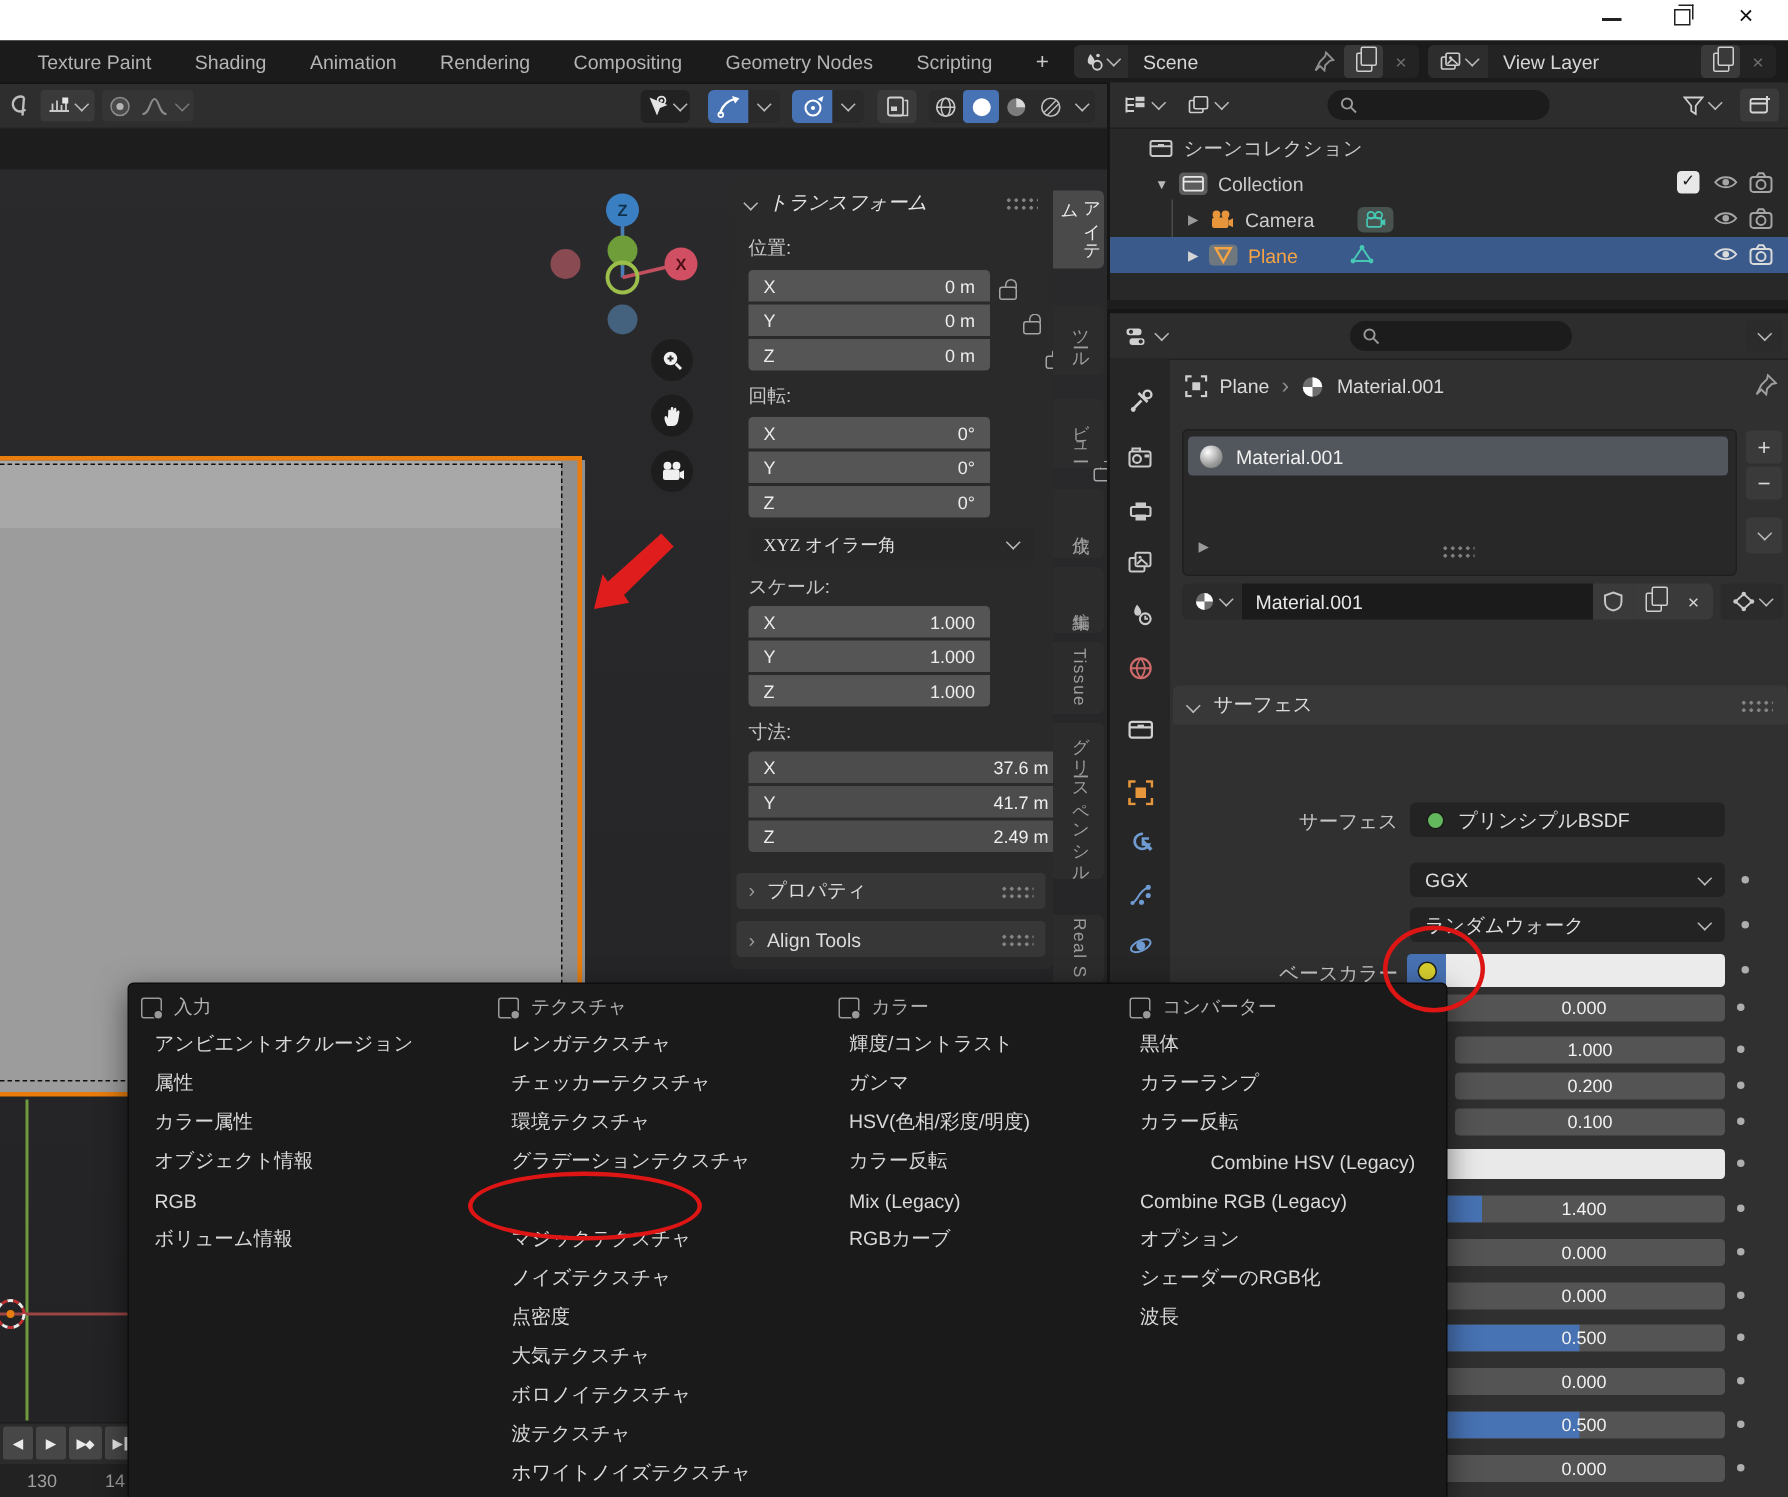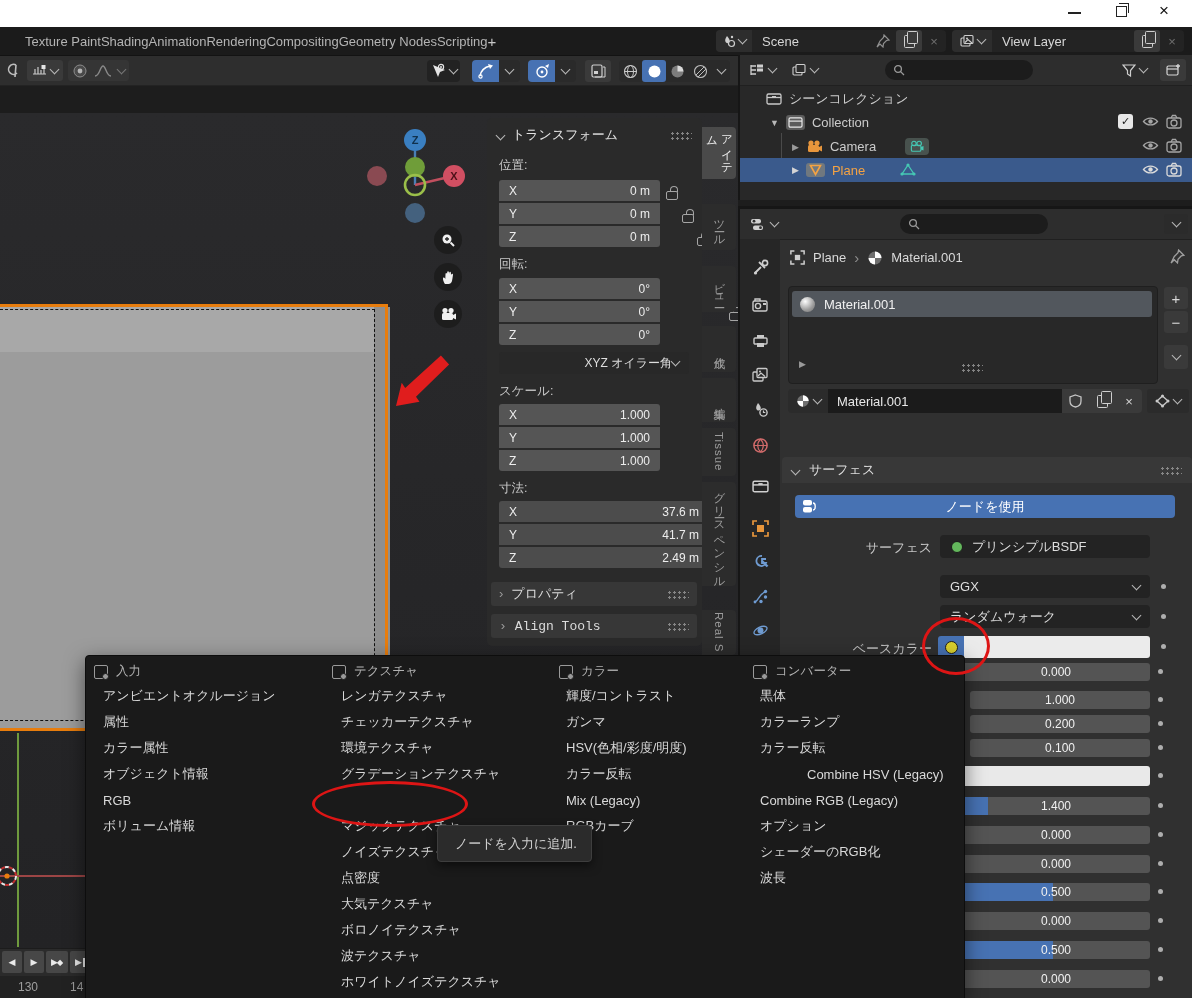--- a/index.html
+++ b/index.html
@@ -45,21 +45,21 @@
 
   <div class="abs" style="left:0;top:0;width:1192px;height:27px;background:#ffffff;">
     <div class="abs" style="left:1068px;top:12px;width:13px;height:2px;background:#222;"></div>
     <div class="abs" style="left:1116px;top:6px;width:9px;height:9px;border:1.5px solid #222;">
       <div class="abs" style="left:2px;top:-4px;width:9px;height:9px;border:1.5px solid #222;border-left:none;border-bottom:none;"></div>
     </div>
     <div class="abs" style="left:1159px;top:1px;font-size:17px;color:#111;">×</div>
   </div>
 
   <div class="abs row" style="left:0;top:27px;width:1192px;height:28px;background:#1b1b1b;border-bottom:1px solid #131313;">
-    <div class="row" style="padding-left:25px;color:#b4b4b4;font-size:13px;white-space:nowrap;">
+    <div class="row" style="padding-left:25px;gap:29px;color:#b4b4b4;font-size:13px;white-space:nowrap;">
       <span>Texture Paint</span>
       <span>Shading</span>
       <span>Animation</span>
       <span>Rendering</span>
       <span>Compositing</span>
       <span>Geometry Nodes</span>
       <span>Scripting</span>
       <span style="font-size:15px;color:#c8c8c8;">+</span>
     </div>
 
@@ -249,21 +249,21 @@
         </svg>
     </div>
 
     <svg class="abs" style="left:390px;top:239px;" width="64" height="62" viewBox="0 0 64 62">
       <polygon points="6,54 11.7,30.8 15.2,35.9 50.9,3.6 59.1,12.4 26,44.7 29.5,49.8" fill="#e01d1d"></polygon>
     </svg>
   </div>
 
   <div class="abs" style="left:487px;top:118px;width:215px;height:528px;background:rgba(43,43,43,.96);border-radius:5px;">
     <div class="abs row" style="left:10px;top:8px;width:195px;justify-content:space-between;">
-      <span style="color:#e4e4e4;"><span class="chev" style="margin-right:8px;"></span><span>トランスフォーム</span></span>
+      <span style="color:#e4e4e4;font-style:italic;"><span class="chev" style="margin-right:8px;"></span><span>トランスフォーム</span></span>
       <span class="grip"></span>
     </div>
     <div class="abs" style="left:12px;top:39px;color:#c9c9c9;font-size:12.5px;">位置:</div>
     <div class="tfld" style="left:12px;top:62px;width:141px;border-radius:3px 3px 0 0;">
         <span>X</span>
         <span>0 m</span>
       </div>
     <div class="tfld" style="left:12px;top:85px;width:141px;">
         <span>Y</span>
         <span>0 m</span>
@@ -285,21 +285,21 @@
         <span>Y</span>
         <span>0°</span>
       </div>
     <div class="tfld" style="left:12px;top:206px;width:141px;border-radius:0 0 3px 3px;">
         <span>Z</span>
         <span>0°</span>
       </div>
     <span class="lock abs" style="left:179px;top:168px;"></span>
     <span class="lock abs" style="left:179px;top:191px;"></span>
     <span class="lock abs" style="left:179px;top:214px;"></span>
-    <div class="abs row" style="left:12px;top:234px;width:190px;height:22px;background:#282828;border-radius:3px;padding:0 10px;justify-content:flex-end;box-sizing:border-box;">
+    <div class="abs row" style="left:12px;top:234px;width:190px;height:22px;background:#282828;border-radius:3px;padding:0 10px;justify-content:space-between;box-sizing:border-box;font-family:Liberation Serif, serif;">
       <span style="color:#dedede;font-size:12px;">XYZ オイラー角</span>
         <span class="chev"></span>
     </div>
 
     <div class="abs" style="left:12px;top:265px;color:#c9c9c9;font-size:12.5px;">スケール:</div>
     <div class="tfld" style="left:12px;top:286px;width:141px;border-radius:3px 3px 0 0;">
         <span>X</span>
         <span>1.000</span>
       </div>
     <div class="tfld" style="left:12px;top:309px;width:141px;">
@@ -326,21 +326,21 @@
     <div class="tfld" style="left:12px;top:429px;width:190px;background:#4c4c4c;border-radius:0 0 3px 3px;">
         <span>Z</span>
         <span>2.49 m</span>
       </div>
 
     <div class="abs row" style="left:4px;top:464px;width:206px;height:24px;background:#373737;border-radius:3px;padding:0 8px;justify-content:space-between;box-sizing:border-box;">
       <span style="color:#dcdcdc;"><span style="color:#9a9a9a;margin-right:8px;">›</span><span>プロパティ</span></span>
         <span class="grip"></span>
     </div>
     <div class="abs row" style="left:4px;top:496px;width:206px;height:24px;background:#373737;border-radius:3px;padding:0 8px;justify-content:space-between;box-sizing:border-box;">
-      <span style="color:#dcdcdc;font-family:Liberation Mono, monospace;"><span style="color:#9a9a9a;margin-right:8px;">›</span><span>Align Tools</span></span>
+      <span style="color:#dcdcdc;"><span style="color:#9a9a9a;margin-right:8px;">›</span><span>Align Tools</span></span>
         <span class="grip"></span>
     </div>
   </div>
 
   <div class="vtab active" style="top:127px;height:52px;">アイテム</div>
   <div class="vtab" style="top:204px;height:46px;">ツール</div>
   <div class="vtab" style="top:266px;height:46px;">ビュー</div>
   <div class="vtab" style="top:326px;height:46px;">作成</div>
   <div class="vtab" style="top:378px;height:44px;">編集</div>
   <div class="vtab" style="top:428px;height:48px;">Tissue</div>
@@ -629,28 +629,20 @@
           <circle cx="7.5" cy="12" r="1.5" fill="#c9c9c9"></circle>
         </svg>
       <span class="chev"></span>
     </div>
 
 
     <div class="abs row" style="left:42px;top:248px;width:410px;height:26px;background:#383838;border-radius:4px 4px 0 0;padding:0 10px;justify-content:space-between;box-sizing:border-box;">
       <span style="color:#dedede;"><span class="chev" style="margin-right:10px;"></span><span>サーフェス</span></span>
         <span class="grip"></span>
     </div>
-    <div class="abs row" style="left:55px;top:286px;width:380px;height:23px;background:#4772b3;border-radius:4px;justify-content:center;">
-      <svg class="abs" style="left:7px;top:4px;" width="16" height="15" viewBox="0 0 16 15">
-          <rect x="1" y="1" width="9" height="5.5" rx="2" fill="#fff"></rect>
-          <rect x="1" y="8" width="9" height="5.5" rx="2" fill="#fff"></rect>
-          <path d="M11 4 C14 4 14 11 11 11" fill="none" stroke="#fff" stroke-width="1.3"></path>
-        </svg>
-      <span style="color:#fff;">ノードを使用</span>
-    </div>
     <div class="abs" style="left:42px;top:330px;width:150px;text-align:right;color:#c6c6c6;">サーフェス</div>
     <div class="abs row" style="left:200px;top:326px;width:210px;height:23px;background:#232323;border-radius:4px;gap:9px;padding-left:11px;box-sizing:border-box;">
       <span style="width:10px;height:10px;border-radius:50%;background:#63b75c;border:1px solid #1a1a1a;"></span>
       <span style="color:#dedede;">プリンシプルBSDF</span>
     </div>
     <div class="abs row" style="left:200px;top:366px;width:210px;height:23px;background:#232323;border-radius:4px;padding:0 10px;justify-content:space-between;box-sizing:border-box;">
       <span style="color:#dedede;">GGX</span>
         <span class="chev"></span>
     </div>
     <span class="dot" style="left:421px;top:375px;"></span>
@@ -766,20 +758,17 @@
     <div class="mi" style="left:674px;top:27px;">黒体</div>
     <div class="mi" style="left:674px;top:53px;">カラーランプ</div>
     <div class="mi" style="left:674px;top:79px;">カラー反転</div>
     <div class="mi" style="left:674px;top:105px;margin-left:47px;">Combine HSV (Legacy)</div>
     <div class="mi" style="left:674px;top:131px;">Combine RGB (Legacy)</div>
     <div class="mi" style="left:674px;top:157px;">オプション</div>
     <div class="mi" style="left:674px;top:183px;">シェーダーのRGB化</div>
     <div class="mi" style="left:674px;top:209px;">波長</div>
   </div>
 
-  <div class="abs" style="left:437px;top:825px;width:155px;height:37px;background:#2b2b2b;border:1px solid #3e3e3e;border-radius:4px;box-shadow:0 4px 10px rgba(0,0,0,.5);display:flex;align-items:center;padding-left:17px;box-sizing:border-box;z-index:60;color:#d2d2d2;font-size:13px;">
-    <span>ノードを入力に追加.</span>
-  </div>
 
   <div class="abs" style="left:922px;top:617px;width:62px;height:52px;border:3px solid #dd1515;border-radius:50%;z-index:70;"></div>
   <div class="abs" style="left:312px;top:781px;width:150px;height:40px;border:3px solid #dd1515;border-radius:50%;z-index:70;"></div>
 
 </div>
 
 </body></html>

